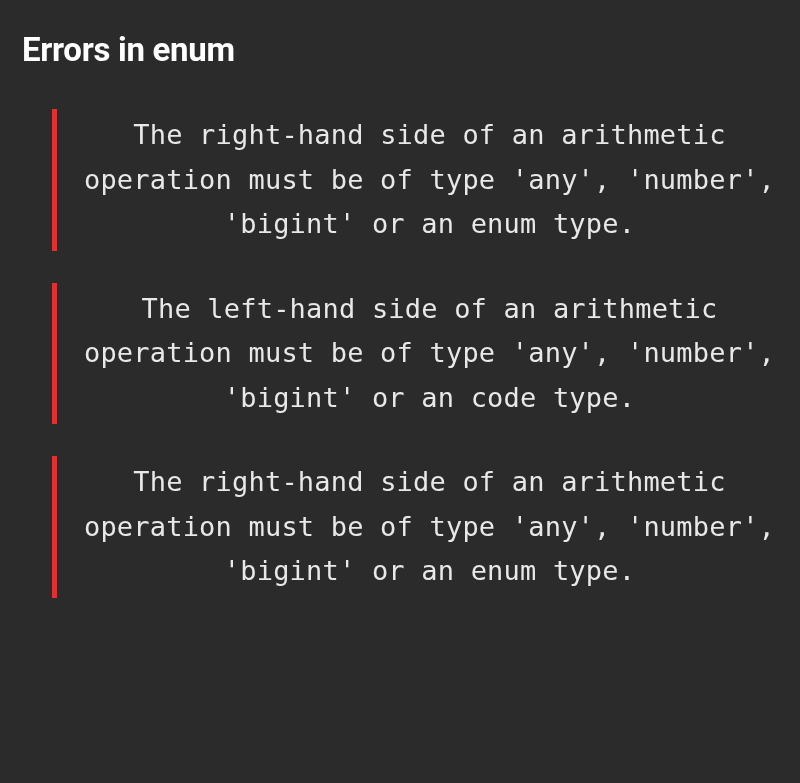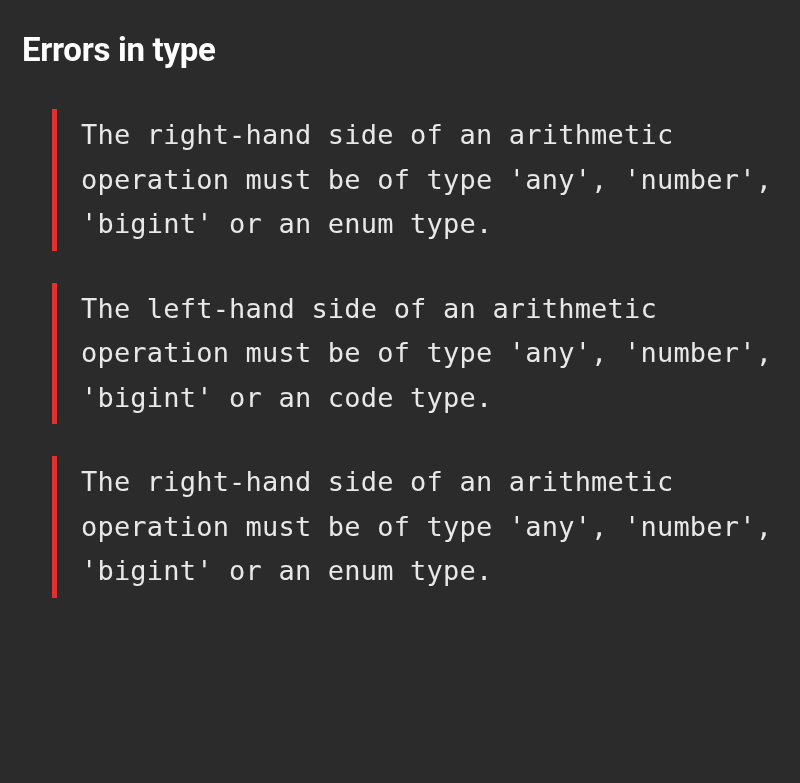--- a/index.html
+++ b/index.html
@@ -27,33 +27,34 @@
       display: flex;
       flex-direction: column;
       gap: 32px;
       padding-left: 30px;
     }
     .error-item {
       border-left: 5px solid #e03030;
       padding-left: 24px;
       padding-top: 4px;
       padding-bottom: 4px;
+      text-align: center;
     }
     .error-text {
       font-family: "SF Mono", "Menlo", "Consolas", "DejaVu Sans Mono", monospace;
       font-size: 27px;
       line-height: 1.65;
       color: #e8e8e8;
       letter-spacing: 0.2px;
     }
   </style>
 </head>
 <body>
 
-<h2 class="section-title">Errors in type</h2>
+<h2 class="section-title">Errors in enum</h2>
 
 <div class="error-list">
   <div class="error-item">
     <div class="error-text">The right-hand side of an arithmetic operation must be of type 'any', 'number', 'bigint' or an enum type.</div>
   </div>
   <div class="error-item">
     <div class="error-text">The left-hand side of an arithmetic operation must be of type 'any', 'number', 'bigint' or an code type.</div>
   </div>
   <div class="error-item">
     <div class="error-text">The right-hand side of an arithmetic operation must be of type 'any', 'number', 'bigint' or an enum type.</div>

